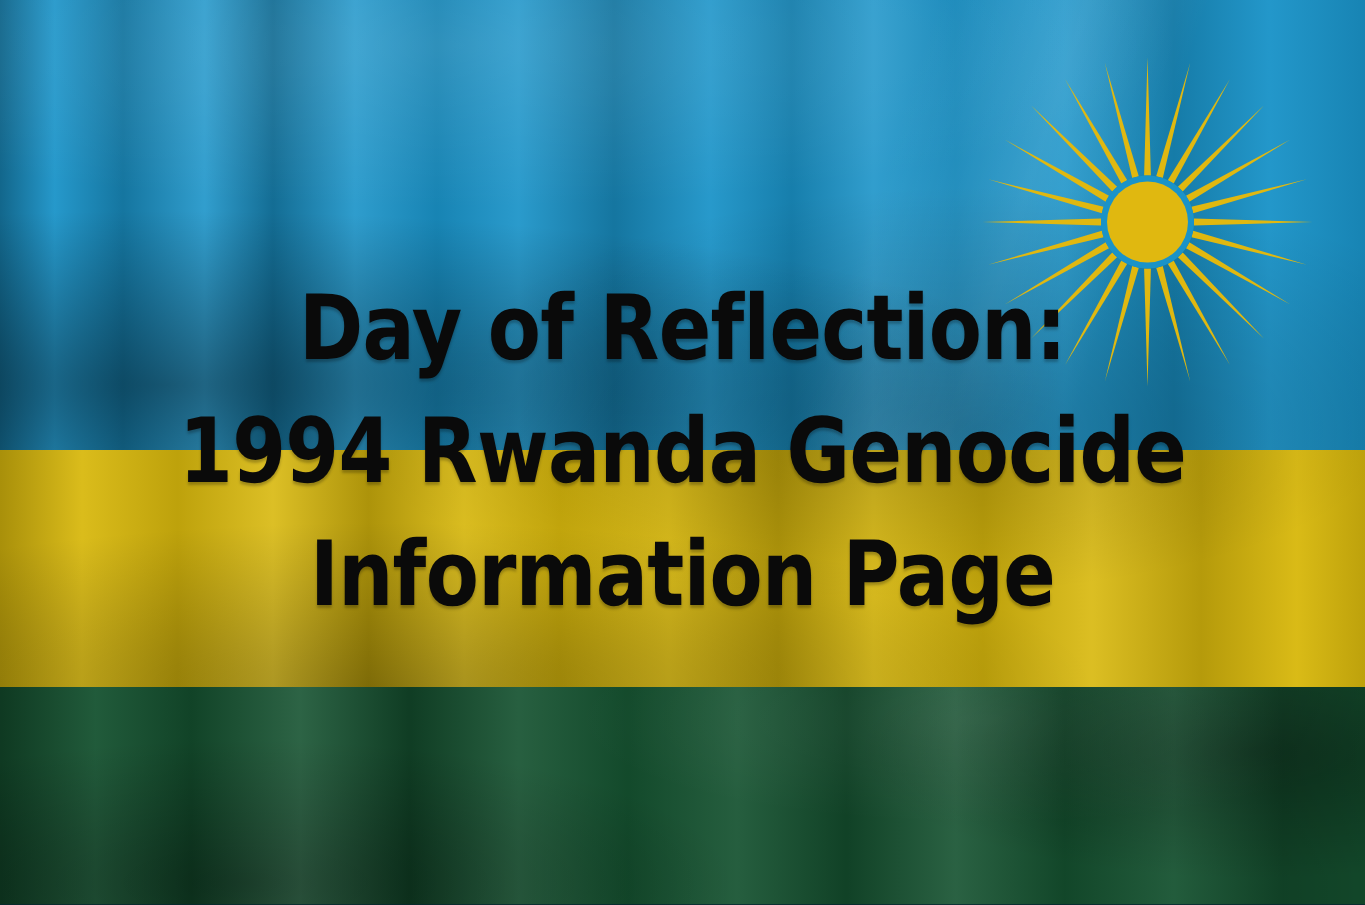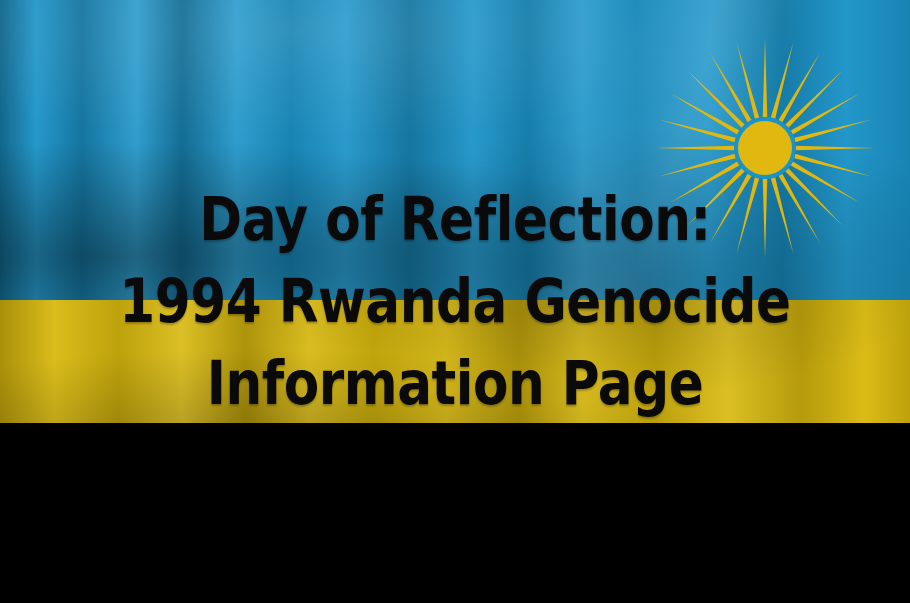--- a/index.html
+++ b/index.html
@@ -3,21 +3,21 @@
 <meta charset="utf-8">
 <style>
   html, body {
     margin: 0;
     padding: 0;
     background: #000;
   }
   #stage {
     position: relative;
     width: 910px;
-    height: 423px;
+    height: 603px;
     overflow: hidden;
     font-family: "DejaVu Sans", sans-serif;
     -webkit-font-smoothing: antialiased;
   }
 
   
   .band {
     position: absolute;
     left: 0;
     width: 100%;

